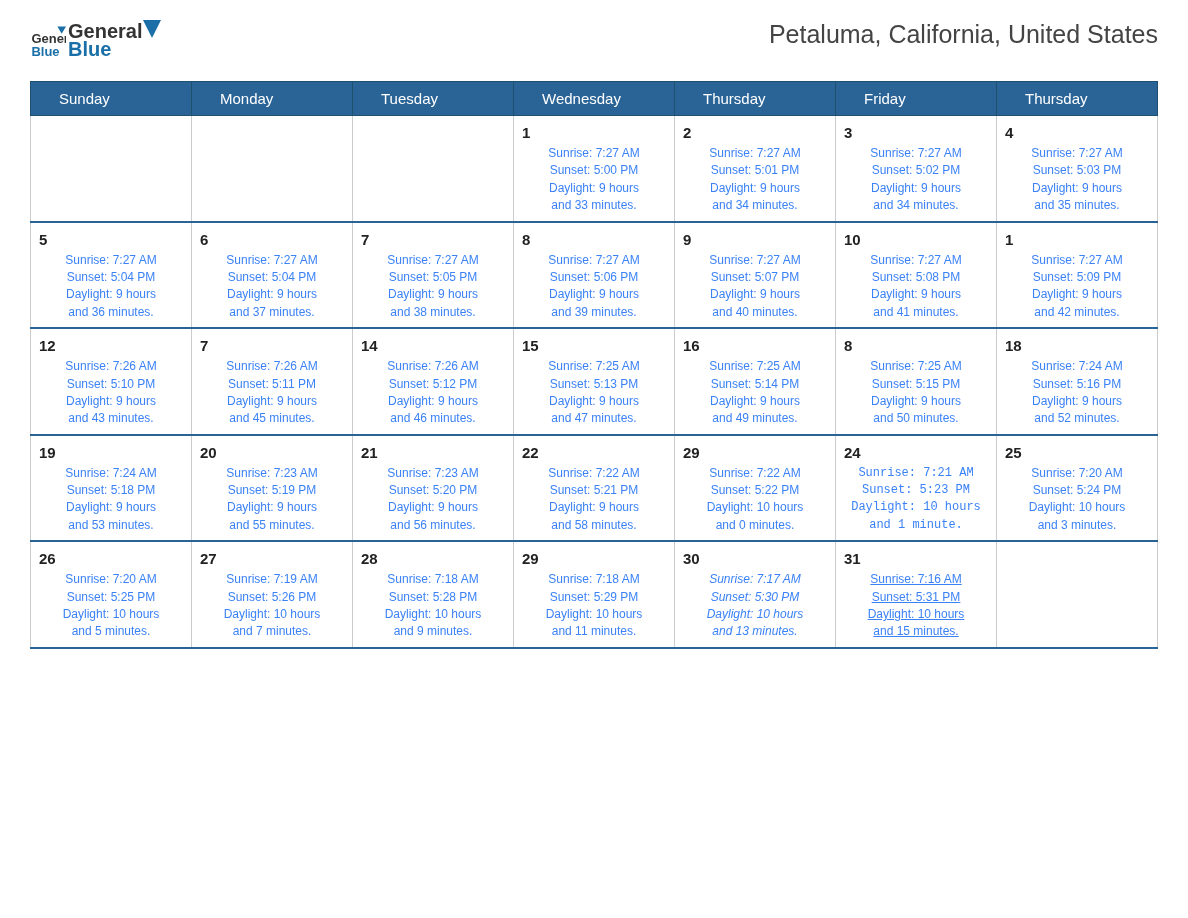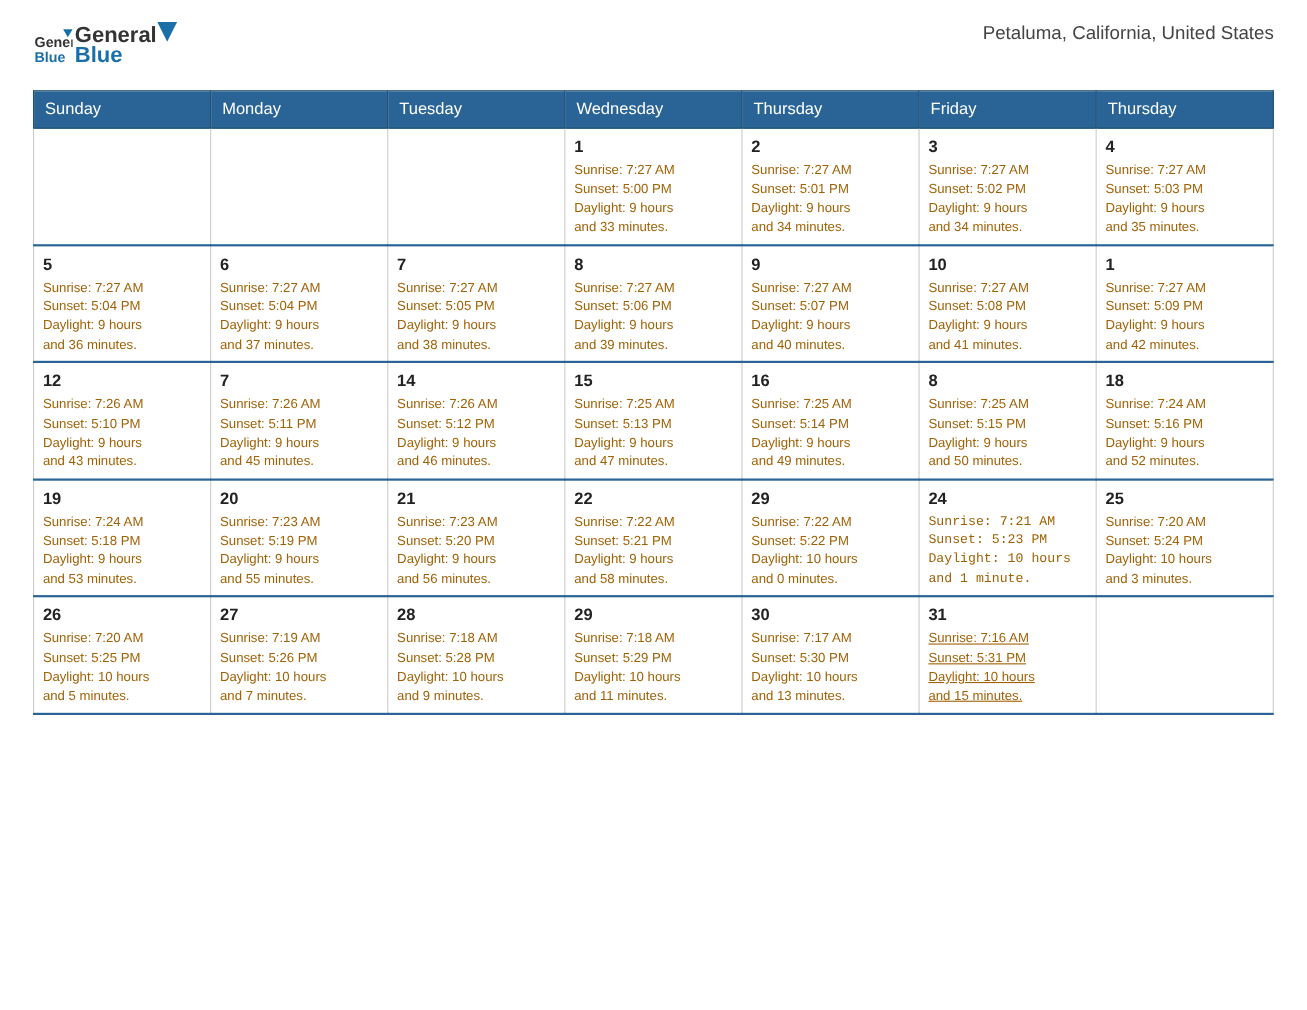--- a/index.html
+++ b/index.html
@@ -32,35 +32,35 @@
     .title-block {
       text-align: right;
     }
     .title-block h1 {
       font-size: 42px;
       font-weight: bold;
       color: #222;
       line-height: 1.1;
     }
     .title-block h2 {
-      font-size: 17px;
+      font-size: 25px;
       font-weight: normal;
       color: #444;
     }
     .calendar {
       width: 100%;
       border-collapse: collapse;
       border: 1px solid #aaa;
     }
     .calendar thead tr th {
       background-color: #2a6496;
       color: #fff;
       font-size: 15px;
       font-weight: normal;
-      padding: 8px 10px;
+      padding: 8px 28px;
       text-align: left;
       border: 1px solid #1e5070;
     }
     .calendar tbody tr td {
       vertical-align: top;
       padding: 6px 8px;
       border: 1px solid #ccc;
       width: calc(100% / 7);
       min-height: 100px;
       font-size: 12.5px;
@@ -68,23 +68,24 @@
       line-height: 1.4;
     }
     .calendar tbody tr td .day-num {
       font-size: 15px;
       font-weight: bold;
       color: #222;
       display: block;
       margin-bottom: 2px;
     }
     .calendar tbody tr td .day-info {
-      color: #a16207;
+      color: #3b82f6;
       font-size: 12px;
       line-height: 1.45;
+      text-align: center;
     }
     .calendar tbody tr {
       border-bottom: 2px solid #2a6496;
     }
   </style>
 </head>
 <body>
 
 <div class="header">
   <div class="logo">
@@ -333,21 +334,21 @@
         </td>
         <td>
           <span class="day-num">29</span>
           <div class="day-info" style="white-space: pre-line;">Sunrise: 7:18 AM
 Sunset: 5:29 PM
 Daylight: 10 hours
 and 11 minutes.</div>
         </td>
         <td>
           <span class="day-num">30</span>
-          <div class="day-info" style="white-space: pre-line;">Sunrise: 7:17 AM
+          <div class="day-info" style="white-space: pre-line; font-style: italic;">Sunrise: 7:17 AM
 Sunset: 5:30 PM
 Daylight: 10 hours
 and 13 minutes.</div>
         </td>
         <td>
           <span class="day-num">31</span>
           <div class="day-info" style="white-space: pre-line; text-decoration: underline;">Sunrise: 7:16 AM
 Sunset: 5:31 PM
 Daylight: 10 hours
 and 15 minutes.</div>

